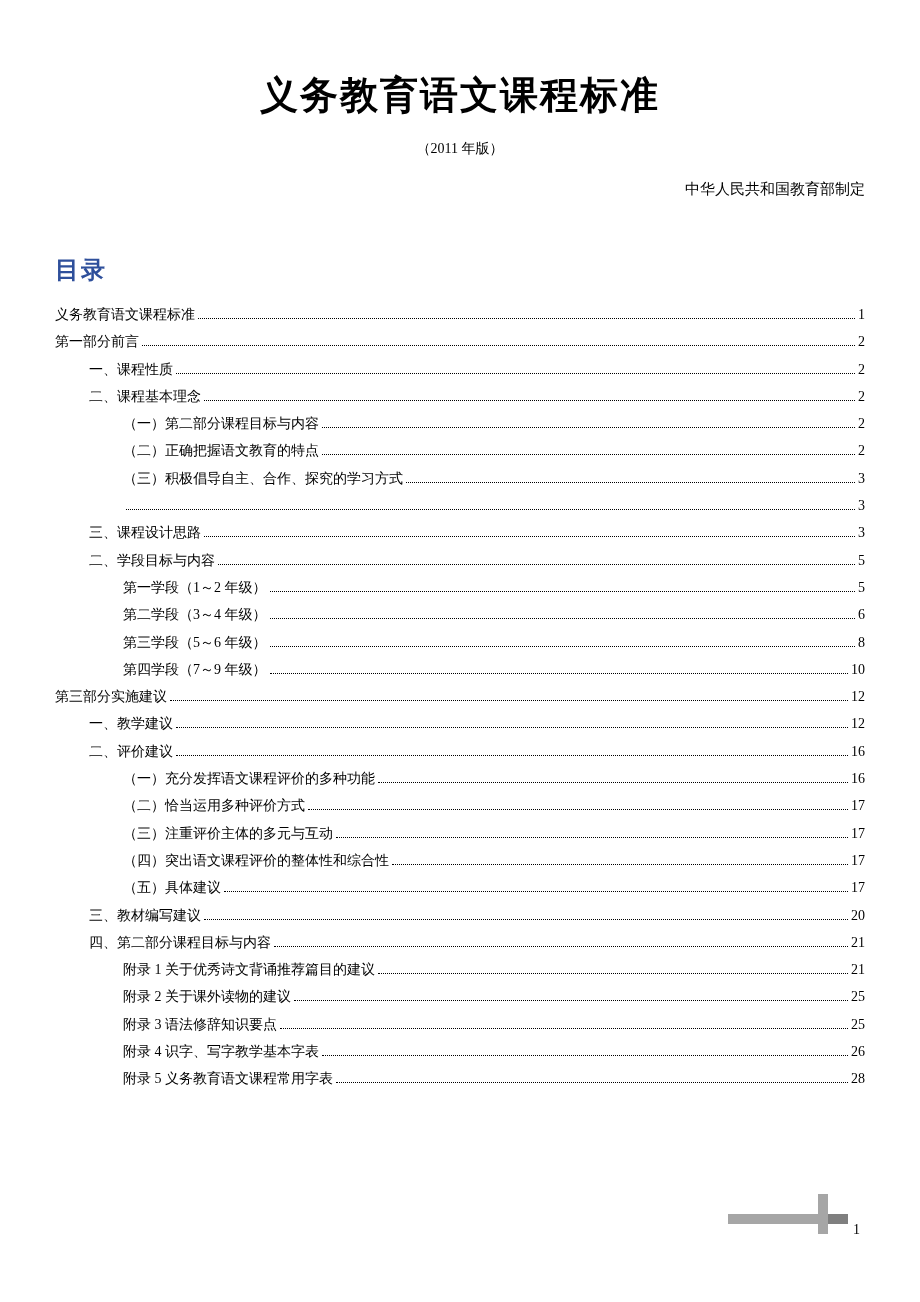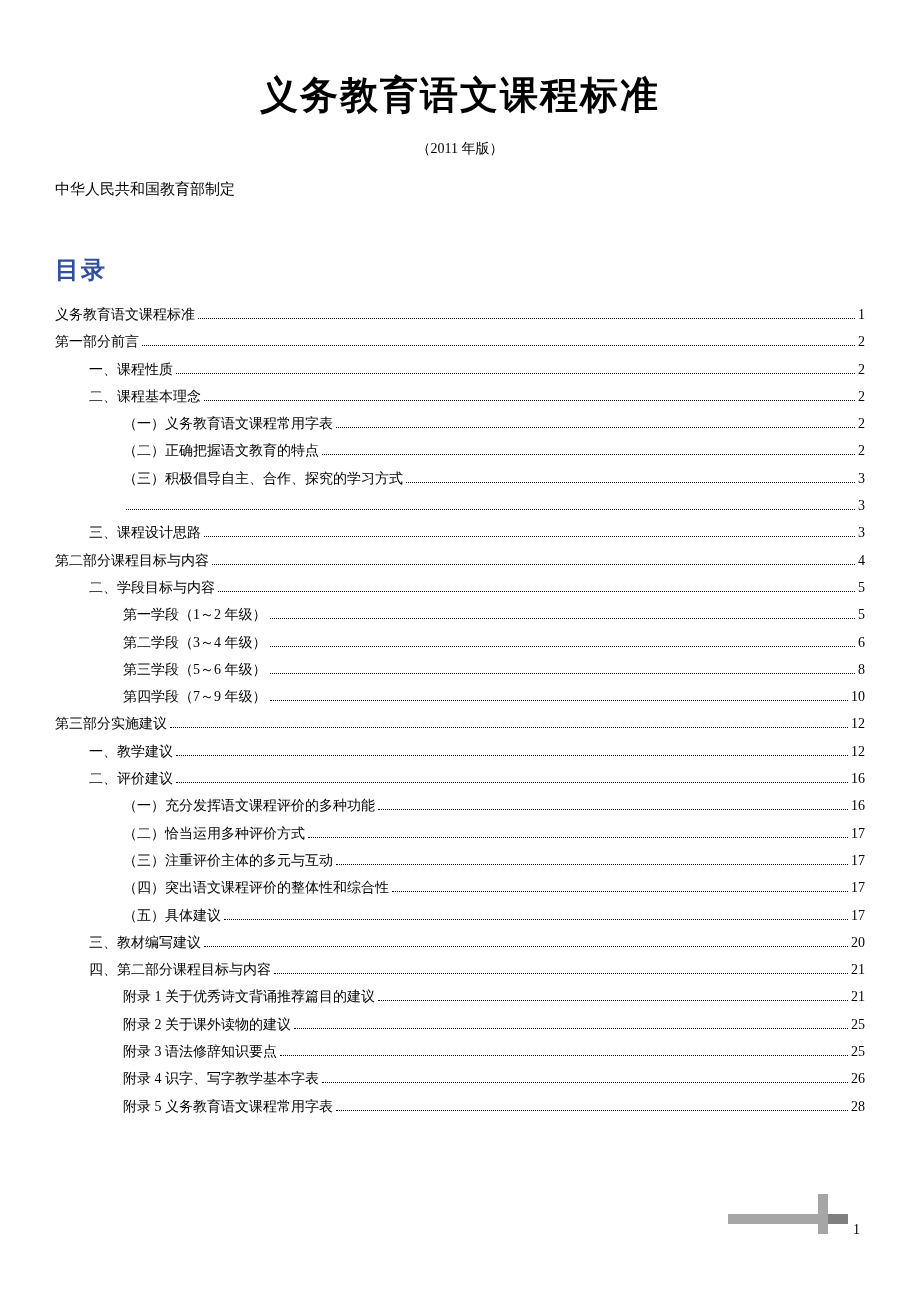--- a/index.html
+++ b/index.html
@@ -20,21 +20,21 @@
       letter-spacing: 2px;
       margin-bottom: 18px;
     }
     .sub-title {
       text-align: center;
       font-size: 14px;
       margin-bottom: 22px;
       margin-top: 19px;
     }
     .publisher {
-      text-align: left;
+      text-align: right;
       font-size: 15px;
       margin-bottom: 55px;
     }
     .toc-heading {
       color: #2e4f9b;
       font-family: "SimHei", "黑体", sans-serif;
       font-size: 24px;
       font-weight: bold;
       margin-bottom: 15px;
       letter-spacing: 2px;
@@ -125,21 +125,21 @@
       <span class="toc-label">一、课程性质</span>
       <span class="toc-dots"></span>
       <span class="toc-page">2</span>
     </div>
     <div class="toc-row l1">
       <span class="toc-label">二、课程基本理念</span>
       <span class="toc-dots"></span>
       <span class="toc-page">2</span>
     </div>
     <div class="toc-row l2">
-      <span class="toc-label">（一）义务教育语文课程常用字表</span>
+      <span class="toc-label">（一）第二部分课程目标与内容</span>
       <span class="toc-dots"></span>
       <span class="toc-page">2</span>
     </div>
     <div class="toc-row l2">
       <span class="toc-label">（二）正确把握语文教育的特点</span>
       <span class="toc-dots"></span>
       <span class="toc-page">2</span>
     </div>
     <div class="toc-row l2">
       <span class="toc-label">（三）积极倡导自主、合作、探究的学习方式</span>
@@ -147,25 +147,20 @@
       <span class="toc-page">3</span>
     </div>
     <div class="toc-row l2">
       <span class="toc-dots"></span>
       <span class="toc-page">3</span>
     </div>
     <div class="toc-row l1">
       <span class="toc-label">三、课程设计思路</span>
       <span class="toc-dots"></span>
       <span class="toc-page">3</span>
-    </div>
-    <div class="toc-row l0">
-      <span class="toc-label">第二部分课程目标与内容</span>
-      <span class="toc-dots"></span>
-      <span class="toc-page">4</span>
     </div>
     <div class="toc-row l1">
       <span class="toc-label">二、学段目标与内容</span>
       <span class="toc-dots"></span>
       <span class="toc-page">5</span>
     </div>
     <div class="toc-row l2">
       <span class="toc-label">第一学段（1～2 年级）</span>
       <span class="toc-dots"></span>
       <span class="toc-page">5</span>

